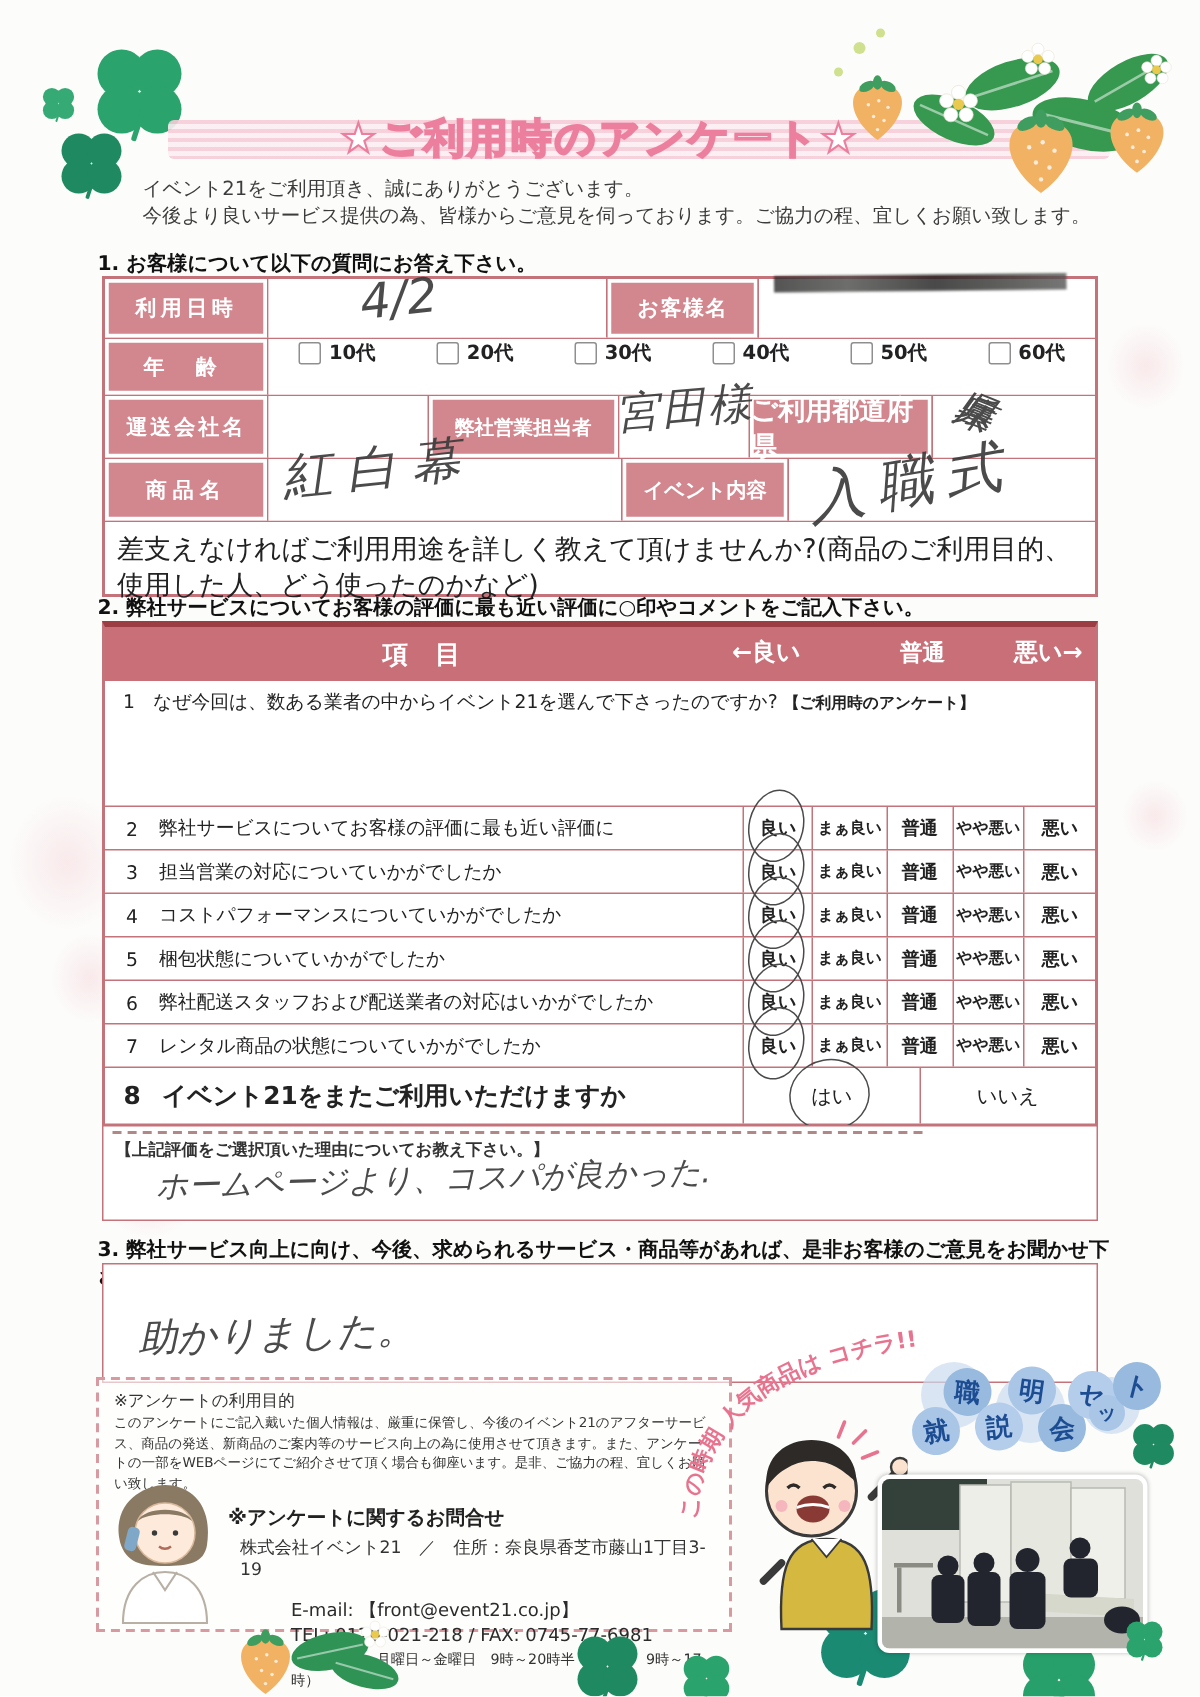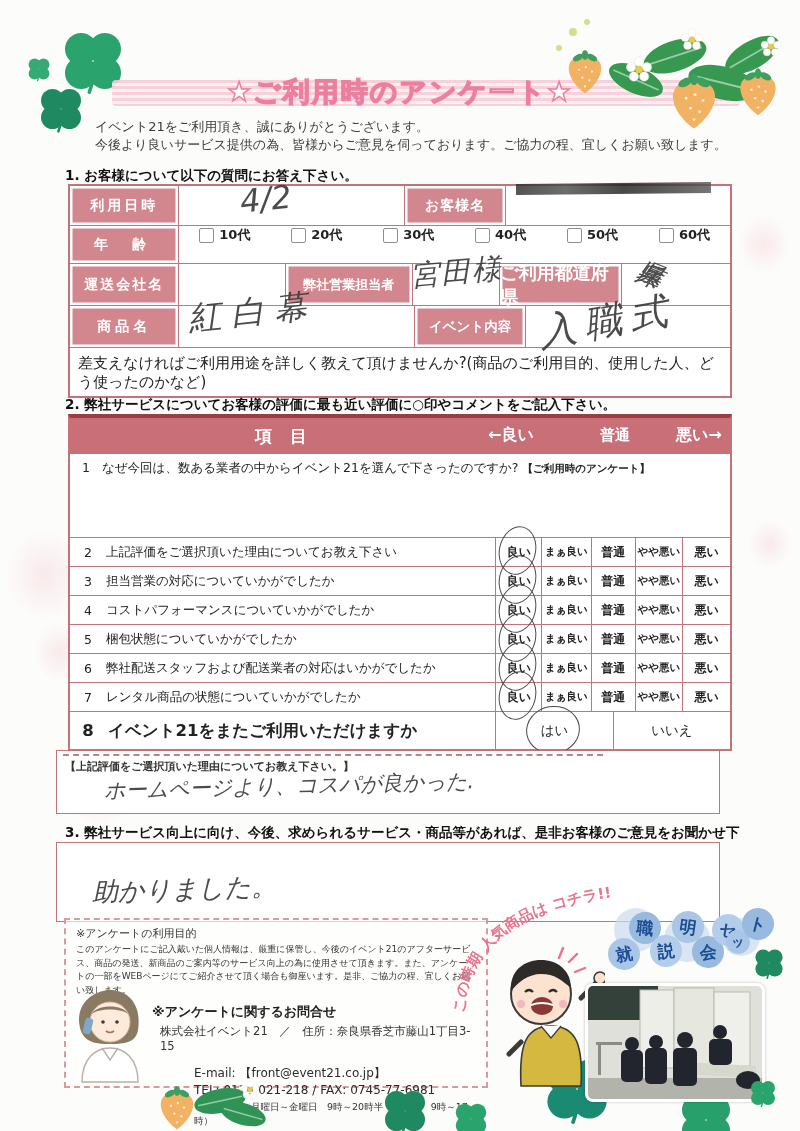--- a/index.html
+++ b/index.html
@@ -21,21 +21,21 @@
   .t{position:absolute;left:68px;width:664px;border:2px solid #c4737b;background:#fff;}
   .tr{display:flex;border-bottom:1.5px solid #c4737b;}
   .tr:last-child{border-bottom:none;}
   .lbl{background:#d2868e;color:#fff;font-weight:bold;display:flex;align-items:center;justify-content:center;
     letter-spacing:3px;font-size:14px;box-shadow:inset 0 0 0 2.5px #fff;border-right:1.5px solid #c4737b;}
   .val{border-right:1.5px solid #c4737b;position:relative;background:#fff;}
   .tr>div:last-child{border-right:none;}
   .agebox{display:flex;align-items:flex-start;justify-content:space-between;padding:0 20px;}
   .ageitem{display:flex;align-items:center;gap:5px;font-size:13px;font-weight:bold;}
   .cb{width:15px;height:15px;border:1.6px solid #8f8f8f;border-radius:2px;background:#fff;display:inline-block;}
-  .usage{font-size:15px;padding:6px 8px;color:#222;width:100%;}
+  .usage{font-size:18px;padding:6px 8px;color:#222;width:100%;}
   .redact{position:absolute;top:-3px;left:10px;width:195px;height:11px;opacity:.8;transform:rotate(-.6deg);filter:blur(.6px);
     background:linear-gradient(90deg,#2a2a2a,#4a4a48 25%,#1c1c1c 55%,#3a3a38 80%,#555 100%);}
   
   .t2{border-top:4px solid #9c3d44;}
   .th{height:36px;background:#c86f78;position:relative;color:#fff;font-weight:bold;}
   .th .item{position:absolute;left:0;top:0;width:428px;height:36px;display:flex;align-items:center;justify-content:center;font-size:17px;letter-spacing:6px;}
   .th .good{position:absolute;left:418px;width:80px;top:7px;font-size:16px;}
   .th .norm{position:absolute;left:530px;width:60px;top:8px;font-size:15px;}
   .th .bad{position:absolute;left:606px;width:64px;top:7px;font-size:16px;}
   .q1row{height:84px;border-bottom:1.5px solid #c4737b;padding:6px 10px;font-size:12.5px;display:flex;gap:10px;align-items:flex-start;}
@@ -44,21 +44,21 @@
   .qnum{width:12px;text-align:center;}
   .rcell{display:flex;align-items:center;justify-content:center;border-left:1.5px solid #c4737b;
     font-size:10.5px;font-weight:bold;position:relative;}
   .circled::after{content:"";position:absolute;left:3px;top:-12px;width:35px;height:47px;
     border:1.7px solid #4a4a4a;border-radius:50%;transform:rotate(13deg);}
   .q8{display:flex;height:37px;}
   .q8 .qtext{font-size:16.5px;font-weight:bold;gap:14px;}
   .q8cell{display:flex;align-items:center;justify-content:center;font-size:13.5px;border-left:1.5px solid #c4737b;position:relative;}
   .circled-yes::after{content:"";position:absolute;left:30px;top:-6px;width:52px;height:46px;
     border:1.7px solid #4a4a4a;border-radius:50%;transform:rotate(-10deg);}
-  .rbox,.s3box{position:absolute;left:56px;width:664px;border:1.5px solid #c4737b;background:#fff;}
+  .rbox,.s3box{position:absolute;left:68px;width:664px;border:1.5px solid #c4737b;background:#fff;}
   .dashline{position:absolute;left:6px;top:3px;width:540px;border-top:2px dashed #b08888;}
   .rlabel{position:absolute;left:8px;top:8px;font-size:11px;font-weight:bold;color:#333;}
   
   .hw{position:absolute;font-style:italic;color:#3c3c3c;white-space:nowrap;opacity:.92;z-index:5;
       font-family:"DejaVu Sans",sans-serif;}
   
   .fbox{position:absolute;left:64px;top:918px;width:424px;height:170px;border:2px dashed #d89aa0;
     padding:6px 10px;background:rgba(255,255,255,.6);}
   .fp-title{font-size:11px;color:#333;margin:0 0 2px 0;}
   .fp-text{font-size:9px;color:#333;line-height:1.5;margin:0;width:400px;}
@@ -176,21 +176,21 @@
   <div class="t" style="top:184px;">
     <div class="tr" style="height:40px;">
       <div class="lbl" style="width:110px;">利用日時</div>
       <div class="val" style="width:227px;"></div>
       <div class="lbl" style="width:102px;letter-spacing:1px;">お客様名</div>
       <div class="val" style="width:225px;">
         <div class="redact"></div>
       </div>
     </div>
     <div class="tr" style="height:38px;">
-      <div class="lbl" style="width:110px;letter-spacing:8px;font-family:Liberation Mono, monospace;">年 齢</div>
+      <div class="lbl" style="width:110px;letter-spacing:8px;">年 齢</div>
       <div class="val agebox" style="width:554px;">
         <span class="ageitem">
             <span class="cb"></span>
             <span>10代</span>
           </span>
         <span class="ageitem">
             <span class="cb"></span>
             <span>20代</span>
           </span>
         <span class="ageitem">
@@ -249,21 +249,21 @@
       <span class="qnum">1</span>
       <span>
         <span>なぜ今回は、数ある業者の中からイベント21を選んで下さったのですか?</span>
         <span style="font-size:10.5px;font-weight:bold;">【ご利用時のアンケート】</span>
       </span>
     </div>
 
     <div class="qr">
       <div class="qtext">
           <span class="qnum">2</span>
-          <span>上記評価をご選択頂いた理由についてお教え下さい</span>
+          <span>弊社サービスについてお客様の評価に最も近い評価に</span>
         </div>
       <div class="rcell circled" style="width:46px;font-size:12px;">
           <span>良い</span>
         </div>
       <div class="rcell" style="width:50px;">
           <span>まぁ良い</span>
         </div>
       <div class="rcell" style="width:44px;font-size:12px;">
           <span>普通</span>
         </div>
@@ -401,21 +401,21 @@
   <div class="hw" style="left:104px;top:772px;font-size:21px;transform:rotate(-1.5deg);">ホームページより、コスパが良かった.</div>
 
   <div class="sec-head" style="left:65px;top:824px;width:680px;">3. 弊社サービス向上に向け、今後、求められるサービス・商品等があれば、是非お客様のご意見をお聞かせ下さい。</div>
   <div class="s3box" style="top:842px;height:80px;"></div>
   <div class="hw" style="left:92px;top:872px;font-size:26px;transform:rotate(-2deg);">助かりました。</div>
 
   <div class="fbox">
     <p class="fp-title">※アンケートの利用目的</p>
     <p class="fp-text">このアンケートにご記入戴いた個人情報は、厳重に保管し、今後のイベント21のアフターサービス、商品の発送、新商品のご案内等のサービス向上の為に使用させて頂きます。また、アンケートの一部をWEBページにてご紹介させて頂く場合も御座います。是非、ご協力の程、宜しくお願い致します。</p>
     <p class="fc-title">※アンケートに関するお問合せ</p>
-    <p class="fc-company">株式会社イベント21　／　住所：奈良県香芝市藤山1丁目3-15</p>
+    <p class="fc-company">株式会社イベント21　／　住所：奈良県香芝市藤山1丁目3-19</p>
     <div class="fc-lines">
       <div>E-mail: 【front@event21.co.jp】</div>
       <div>TEL: 0120-021-218 / FAX: 0745-77-6981</div>
       <div class="fc-hours">（受付時間　月曜日～金曜日　9時～20時半　土日祝　9時～17時）</div>
     </div>
   </div>
 
   <div class="dec" style="left:66px;top:984px;width:88px;height:102px;z-index:4;">
     <svg viewBox="0 0 88 102" width="88" height="102">
       <path d="M14 44 C8 18 30 6 44 6 C60 6 76 18 72 46 C70 58 60 60 44 60 C28 60 18 58 14 44 Z" fill="#8a7a63"></path>

